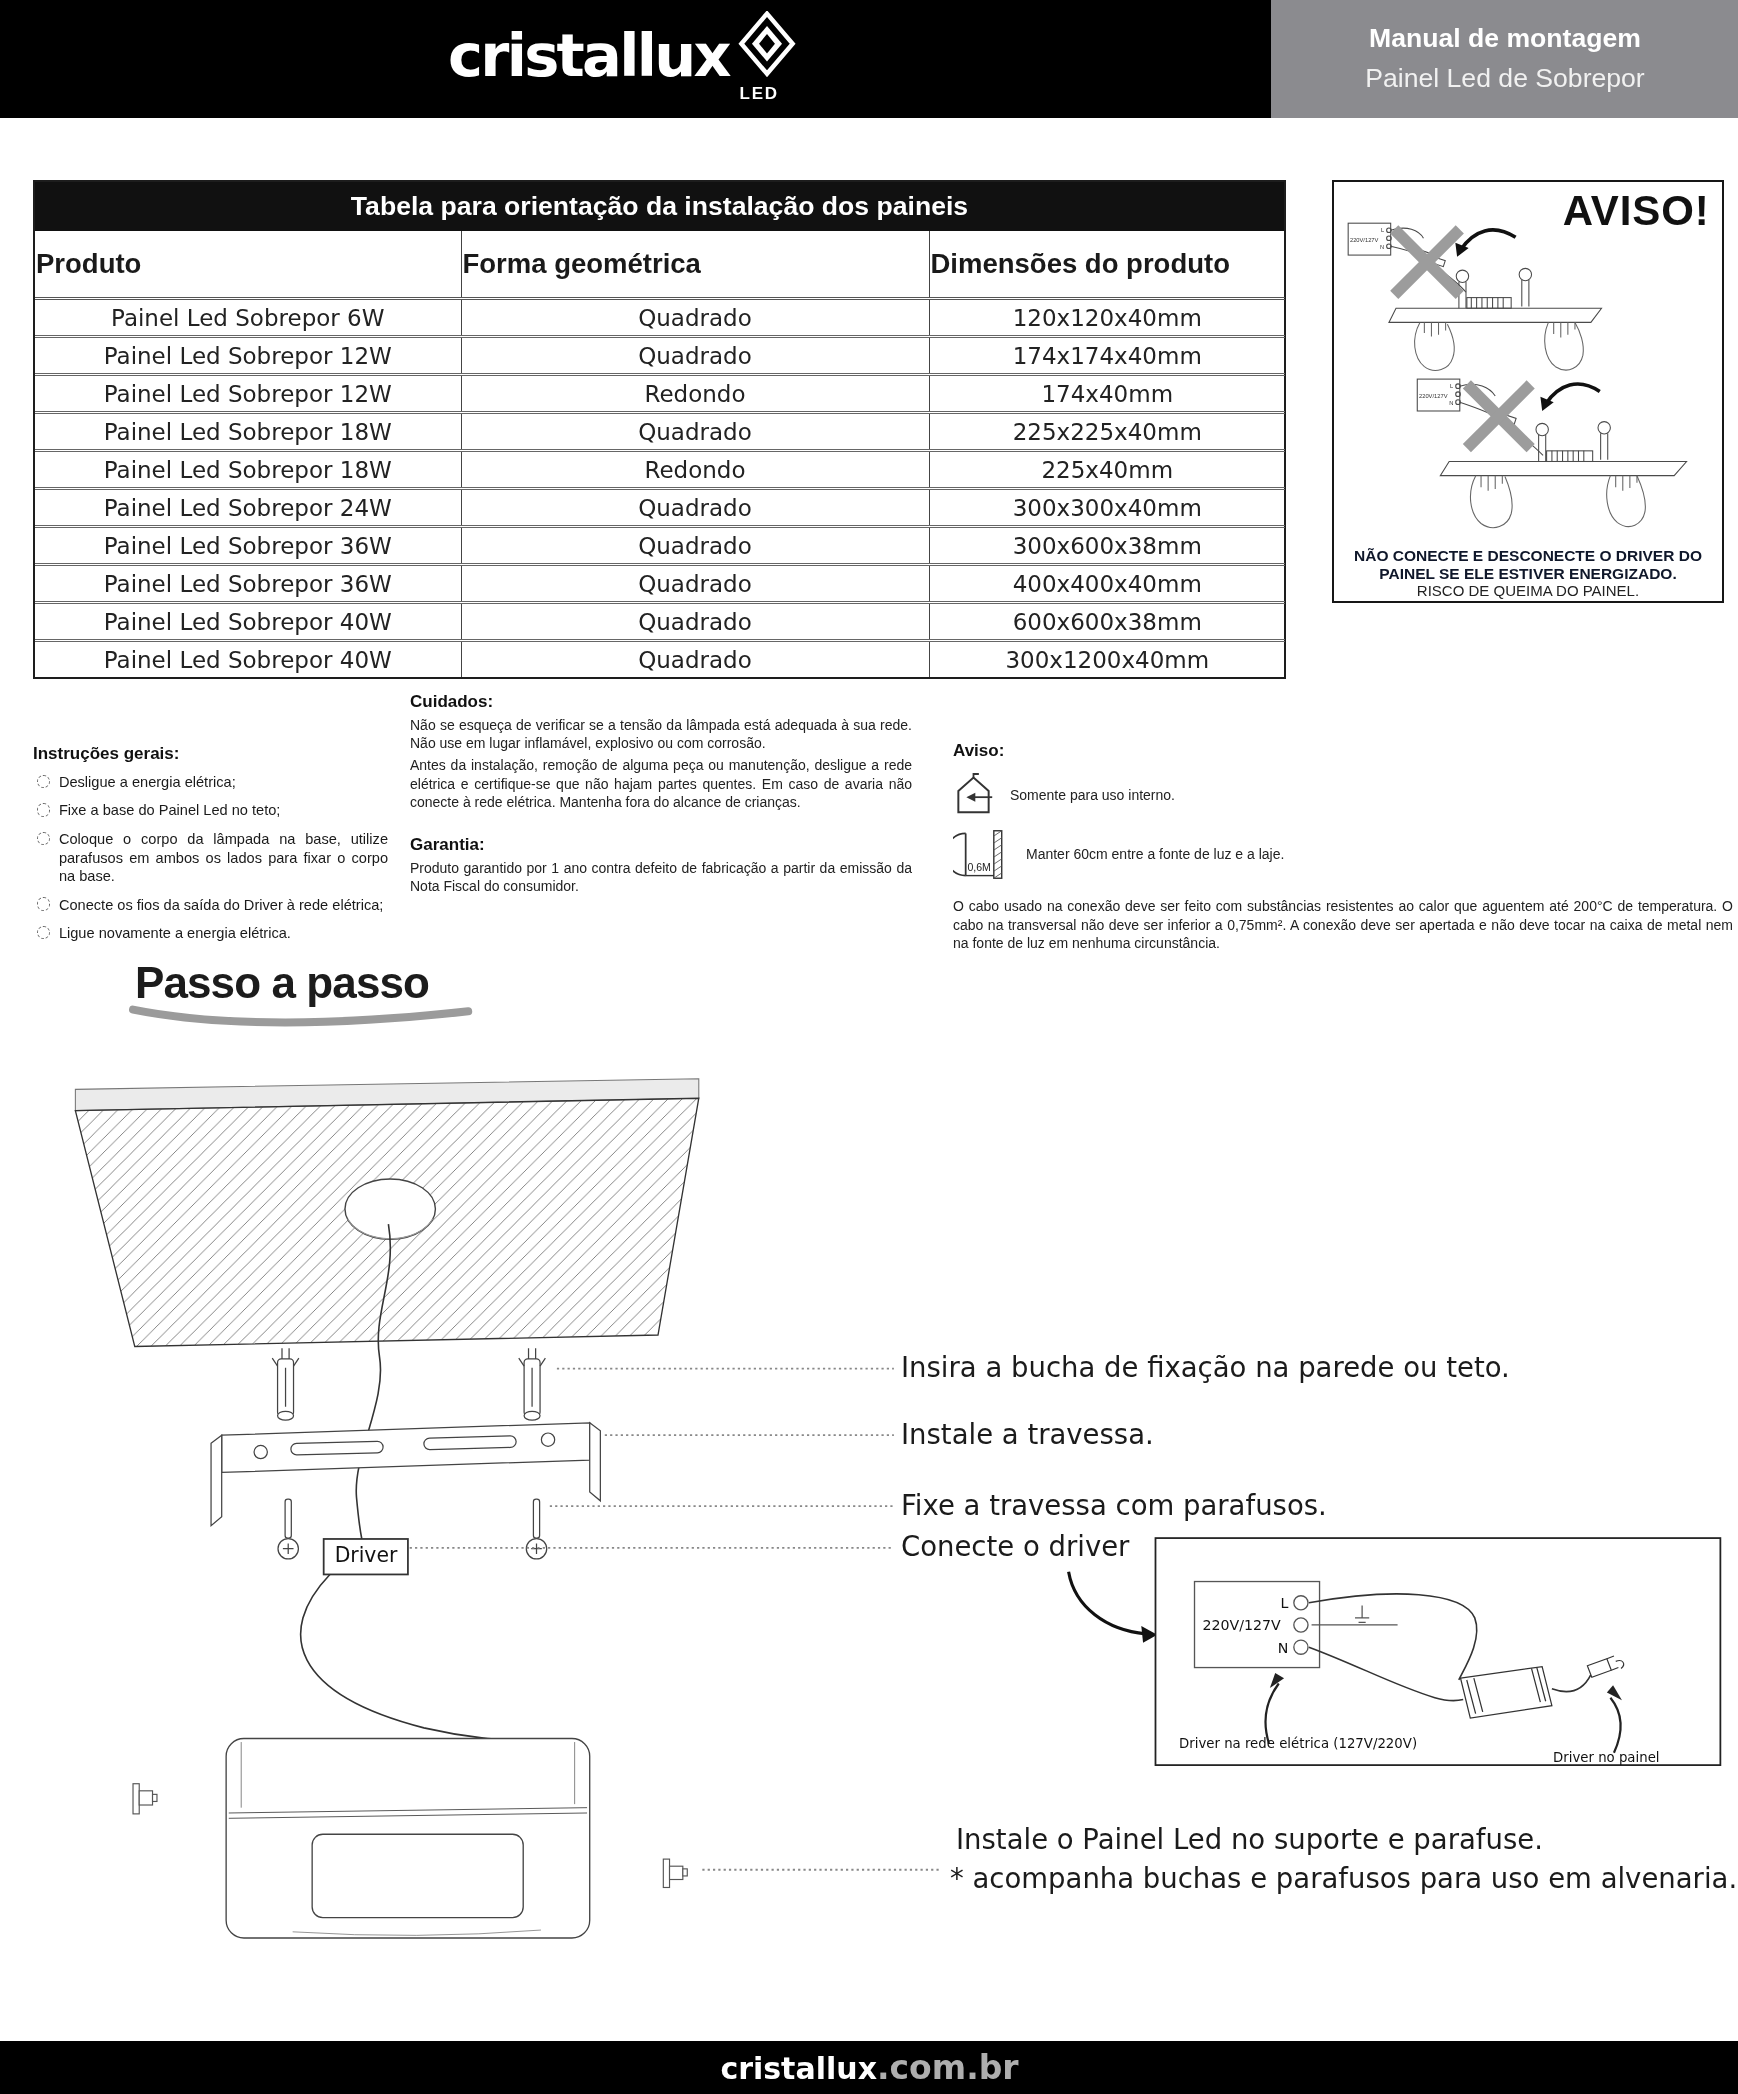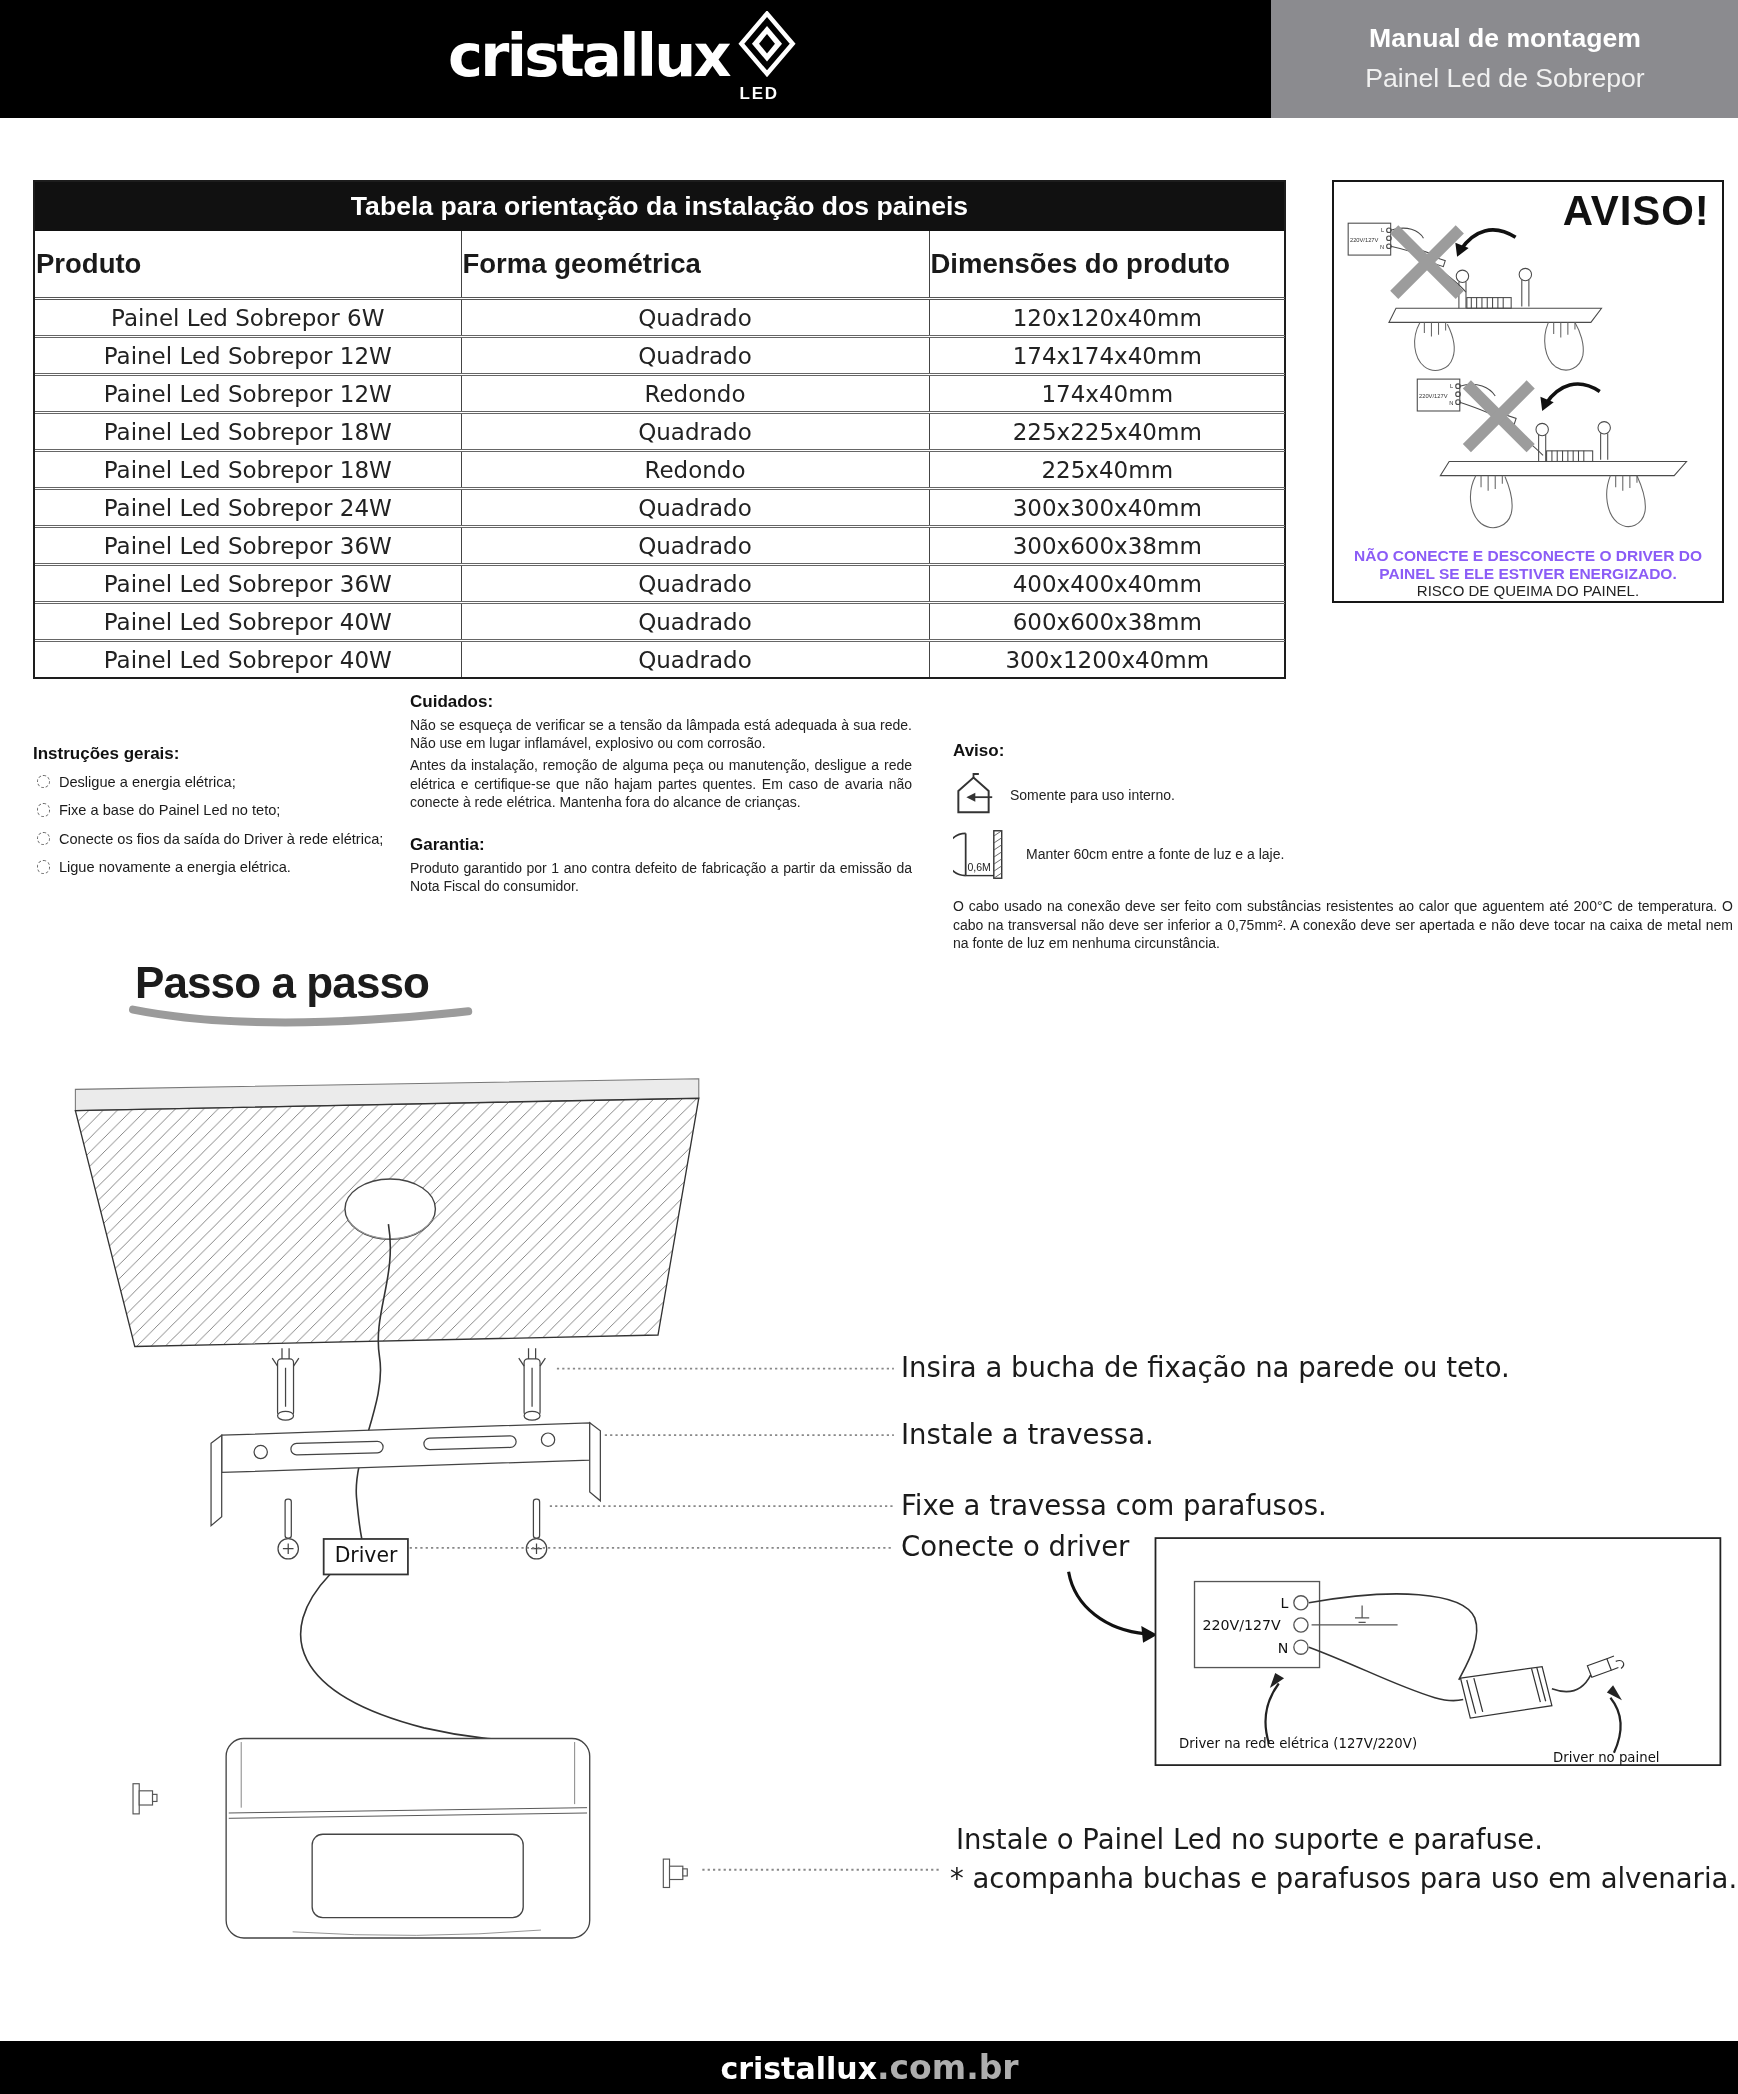--- a/index.html
+++ b/index.html
@@ -23,21 +23,21 @@
   table.prod col.c1{width:426px}table.prod col.c2{width:468px}table.prod col.c3{width:356px}
   table.prod th{height:64px;font-size:27.5px;font-weight:bold;text-align:left;border-bottom:3.5px double #555;}
   table.prod td{height:33px;font-size:23px;text-align:center;font-family:"DejaVu Sans", sans-serif;color:#222;}
   table.prod tr + tr td{border-top:3.5px double #666;}
   table.prod th + th, table.prod td + td{border-left:1.8px solid #444;}
   
   .aviso-box{position:absolute;left:1332px;top:180px;width:388px;height:419px;border:2.7px solid #161616;background:#fff;}
   .aviso-box-title{position:absolute;top:5.3px;right:12.4px;font-size:42px;font-weight:bold;color:#111;letter-spacing:0.9px;}
   .aviso-box svg{position:absolute;left:0;top:0;}
   .aviso-warning{position:absolute;left:0;top:365px;width:100%;text-align:center;}
-  .aviso-warning .b{font-size:15.5px;font-weight:bold;line-height:17.7px;color:#8b5cf6;}
+  .aviso-warning .b{font-size:15.5px;font-weight:bold;line-height:17.7px;color:#0f172a;}
   .aviso-warning .r{font-size:15px;line-height:18.6px;color:#222;}
   
   .col-h{font-size:17px;font-weight:bold;color:#111;}
   .instrucoes{position:absolute;left:33px;top:736px;width:355px;margin-top:8px;}
   .instrucoes ul{list-style:none;margin:8.9px 0 0 0;padding:0;}
   .instrucoes li{display:flex;margin-bottom:9.8px;font-size:14.6px;line-height:1.28;text-align:justify;}
   .bullet{flex:0 0 11.5px;width:11.5px;height:11.5px;border:1.8px dashed #666;border-radius:50%;margin:1.8px 8.9px 0 3.5px;}
   .cuidados{position:absolute;left:410px;top:692px;width:502px;}
   .cuidados p{margin:3.5px 0 0 0;font-size:14px;line-height:1.33;text-align:justify;color:#222;}
   .garantia-h{margin-top:23px;}
@@ -250,20 +250,24 @@
       <li>
         <span class="bullet"></span>
         <span>Desligue a energia elétrica;</span>
       </li>
 
       <li>
         <span class="bullet"></span>
         <span>Fixe a base do Painel Led no teto;</span>
       </li>
 
+      <li>
+        <span class="bullet"></span>
+        <span>Coloque o corpo da lâmpada na base, utilize parafusos em ambos os lados para fixar o corpo na base.</span>
+      </li>
 
       <li>
         <span class="bullet"></span>
         <span>Conecte os fios da saída do Driver à rede elétrica;</span>
       </li>
 
       <li>
         <span class="bullet"></span>
         <span>Ligue novamente a energia elétrica.</span>
       </li>

